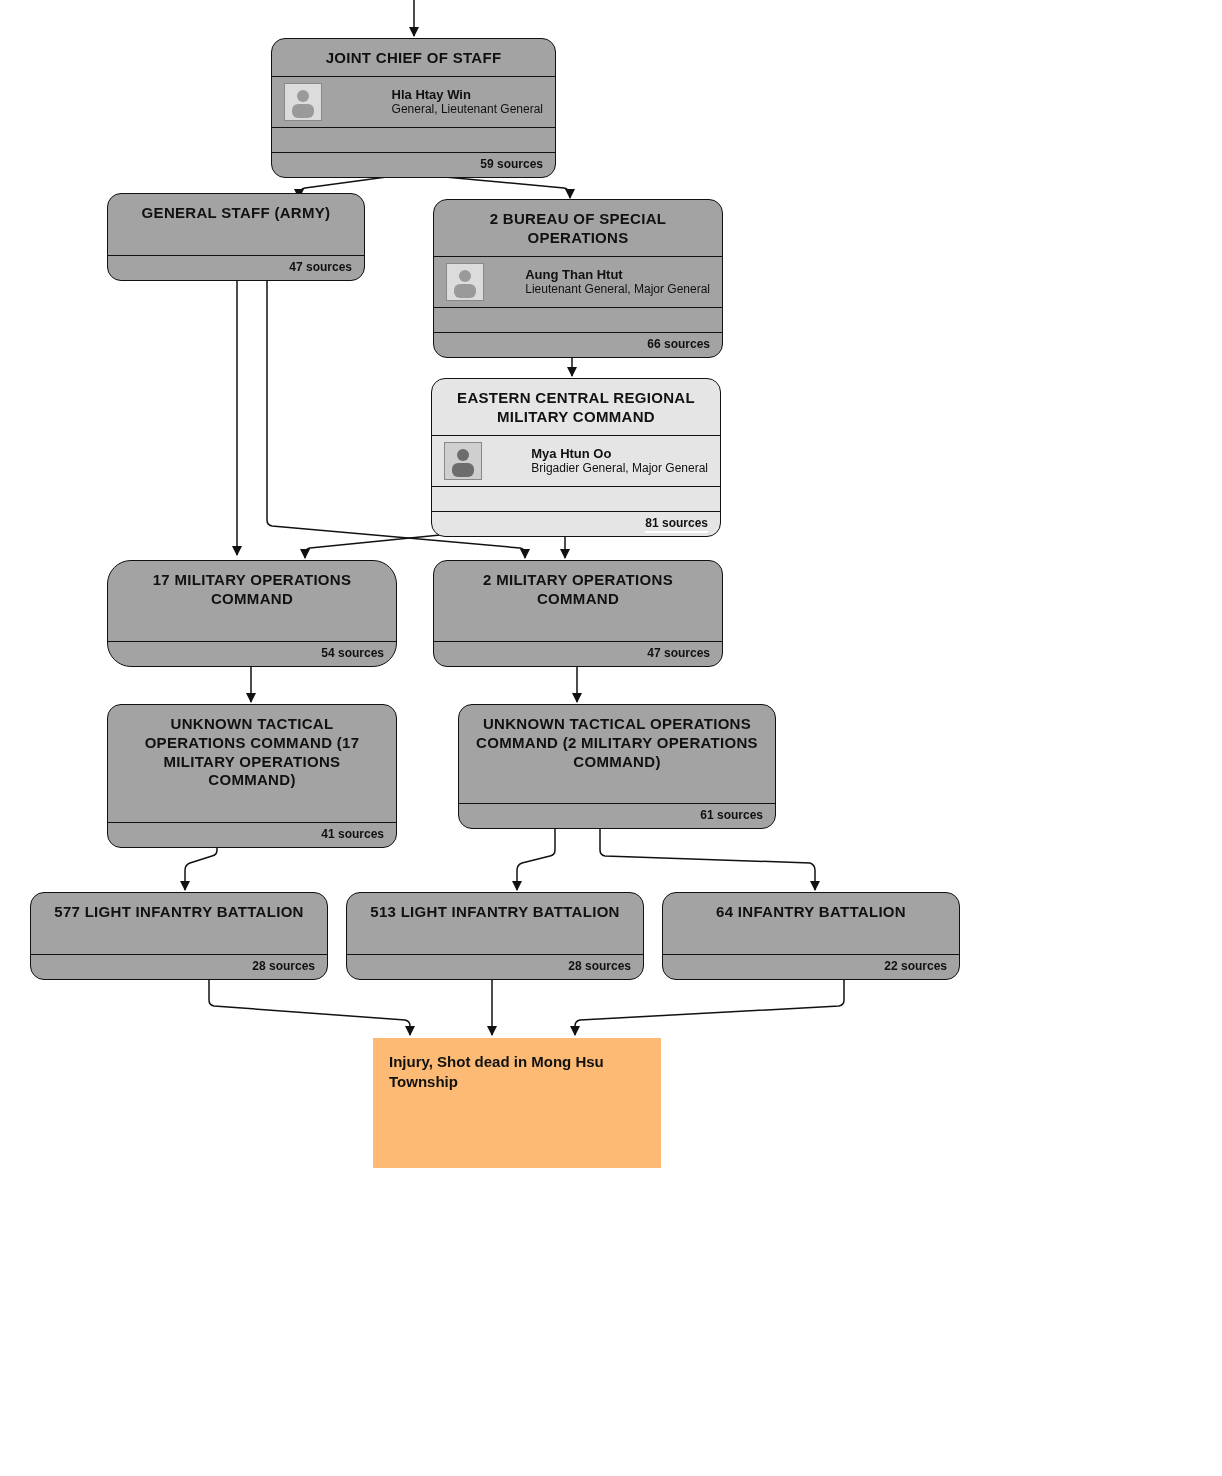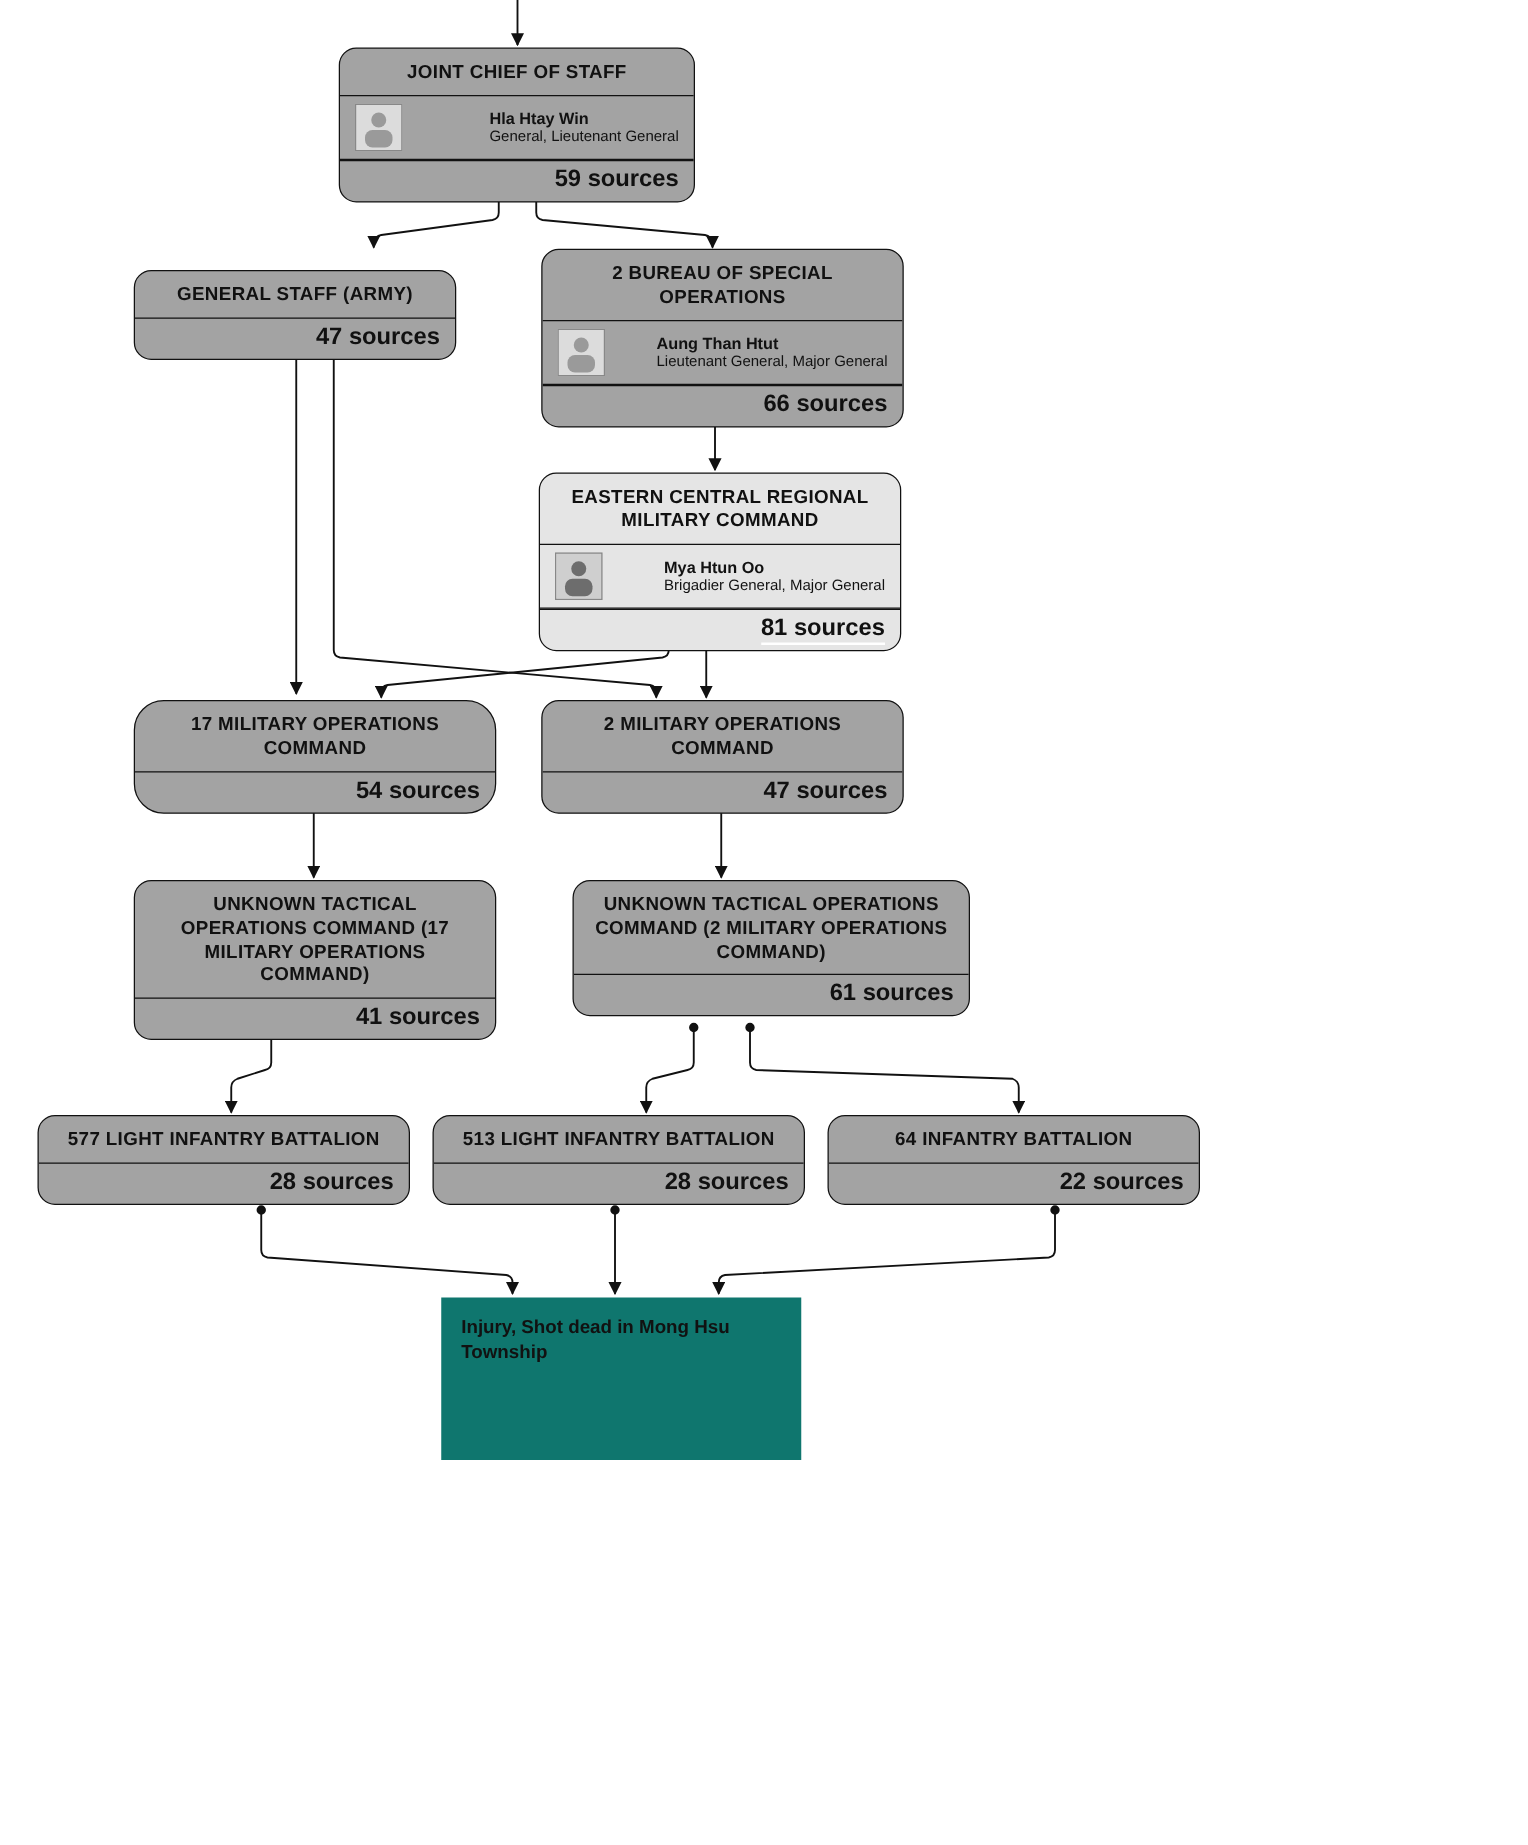--- a/index.html
+++ b/index.html
@@ -73,37 +73,39 @@
   .person-name {
     font-weight: 700;
     font-size: 13px;
   }
   .person-rank {
     font-size: 12px;
   }
   .sources {
     padding: 4px 12px 6px 0;
     font-weight: 700;
-    font-size: 19px;
+    font-size: 12px;
     text-align: right;
     border-top: 1px solid #111;
+    margin-top: 24px;
   }
   .node.no-top-sep .sources {
     border-top: 1px solid #111;
   }
   .node.dark .sources { border-top-color: #111; }
 
   .incident {
     position: absolute;
-    background: #0f766e;
+    background: #fdba74;
     box-sizing: border-box;
     padding: 14px 16px;
     font-weight: 800;
     font-size: 15px;
     line-height: 1.3;
+    margin-left: 20px;
   }
 
   
   .node.dark .sources span.u {
     border-bottom: 2px solid #fff;
     padding-bottom: 1px;
   }
 </style>
 </head>
 <body>
@@ -187,21 +189,21 @@
           </svg>
       </div>
       <div class="person-text">
         <span class="person-name">Hla Htay Win</span>
         <span class="person-rank">General, Lieutenant General</span>
       </div>
     </div>
     <div class="sources">59 sources</div>
   </div>
 
-  <div class="node no-top-sep" style="left:107px; top:216px; width:258px;">
+  <div class="node no-top-sep" style="left:107px; top:193px; width:258px;">
     <div class="title">GENERAL STAFF (ARMY)</div>
     <div class="sources">47 sources</div>
   </div>
 
   <div class="node" style="left:433px; top:199px; width:290px;">
     <div class="title">2 BUREAU OF SPECIAL OPERATIONS</div>
     <div class="person-row">
       <div class="thumb">
         <svg viewBox="0 0 36 36" width="36" height="36">
             <rect width="36" height="36" fill="#dcdcdc"></rect>

